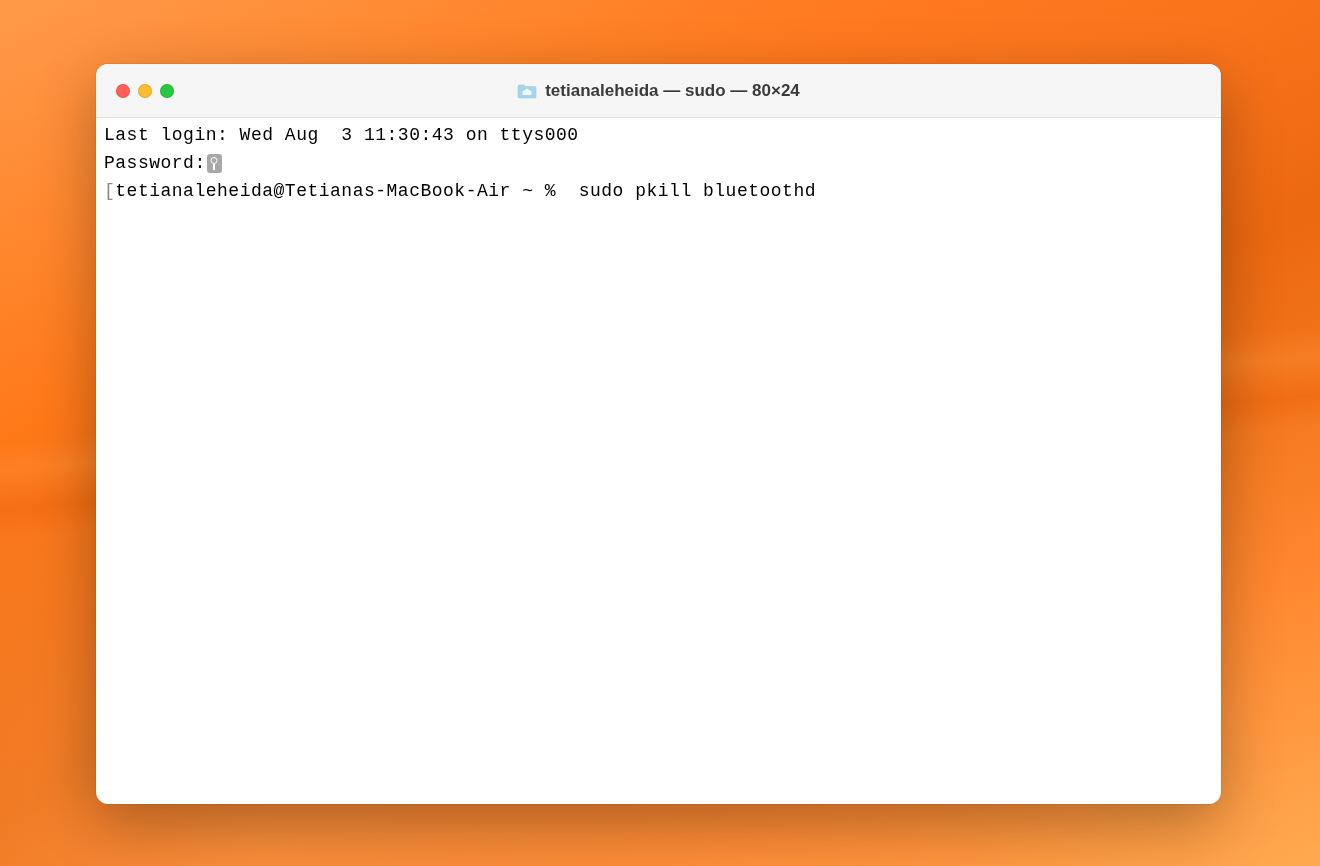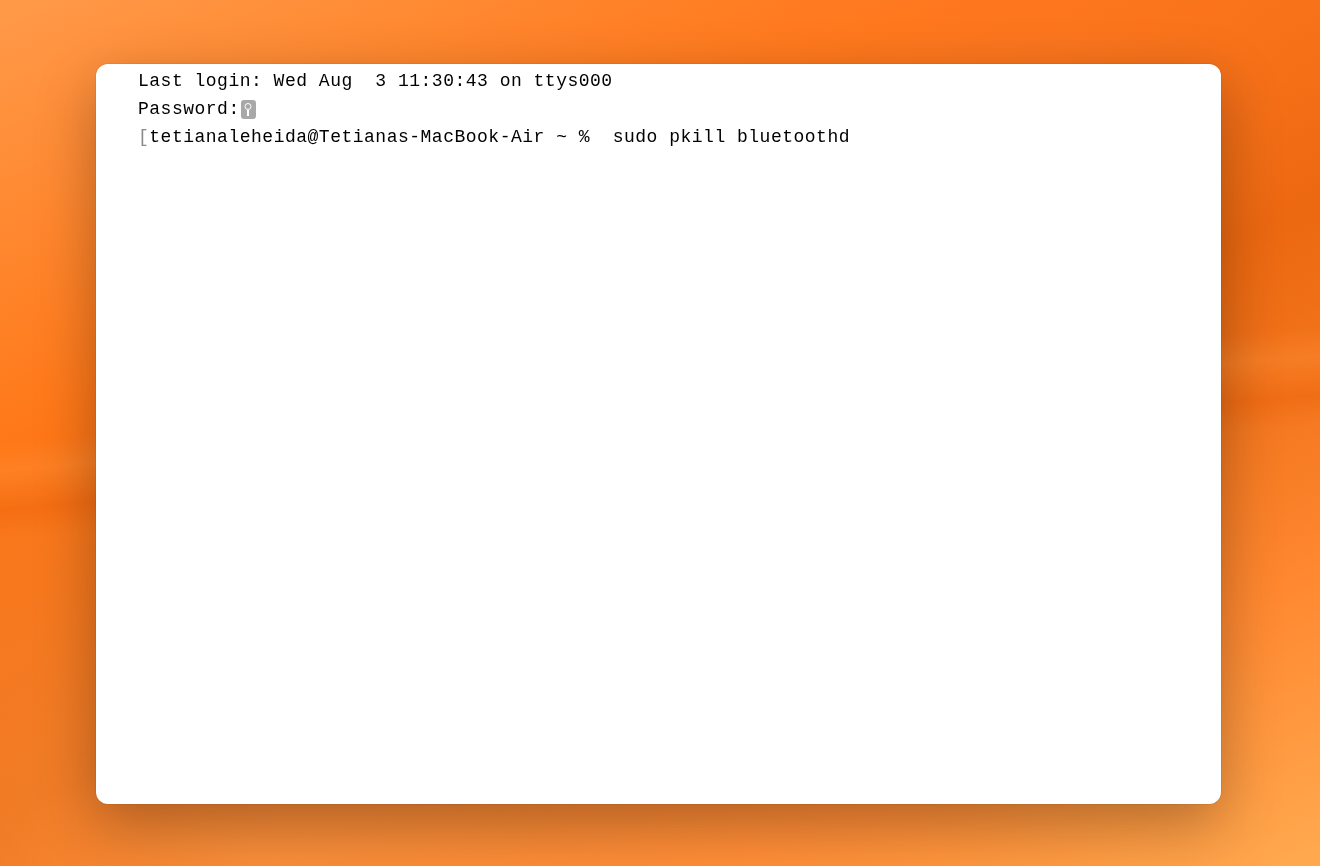--- a/index.html
+++ b/index.html
@@ -117,21 +117,20 @@
       font-size: 18px;
       line-height: 1.55;
       color: #000000;
       letter-spacing: 0.5px;
       white-space: pre;
       overflow: hidden;
     }
     
     .terminal-line {
       display: block;
-      margin-left: 34px;
     }
     
     .prompt-bracket {
       color: #888888;
     }
     
     .key-icon {
       display: inline-block;
       width: 15px;
       height: 19px;
@@ -165,14 +164,30 @@
       background: #ffffff;
     }
   </style>
 </head>
 <body>
 
 <div class="desktop-bg"></div>
 <div class="desktop-overlay"></div>
 
 <div class="terminal-window">
+  <div class="title-bar">
+    <div class="traffic-lights">
+      <div class="traffic-light close"></div>
+      <div class="traffic-light minimize"></div>
+      <div class="traffic-light maximize"></div>
+    </div>
+    <div class="title-content">
+      <span class="folder-icon">
+        <svg viewBox="0 0 20 16" fill="none">
+          <path d="M1 3.5 C1 2.5 1.5 2 2.5 2 L7 2 L8.5 3.5 L17.5 3.5 C18.5 3.5 19 4 19 5 L19 13.5 C19 14.5 18.5 15 17.5 15 L2.5 15 C1.5 15 1 14.5 1 13.5 Z" fill="#a8d4f0" stroke="#8cc4e8" stroke-width="0.5"></path>
+          <path d="M5.5 11 L5.5 8.5 L10 5.5 L14.5 8.5 L14.5 11 C14.5 11.5 14 12 13.5 12 L6.5 12 C6 12 5.5 11.5 5.5 11 Z" fill="#ffffff" opacity="0.85"></path>
+        </svg>
+      </span>
+      <span class="window-title">tetianaleheida — sudo — 80×24</span>
+    </div>
+  </div>
   <div class="terminal-body"><span class="terminal-line">Last login: Wed Aug  3 11:30:43 on ttys000</span><span class="terminal-line"><span>Password:</span><span class="key-icon"></span></span><span class="terminal-line"><span class="prompt-bracket">[</span><span>tetianaleheida@Tetianas-MacBook-Air ~ % </span><span> sudo pkill bluetoothd</span></span></div>
 </div>
 
 </body></html>

